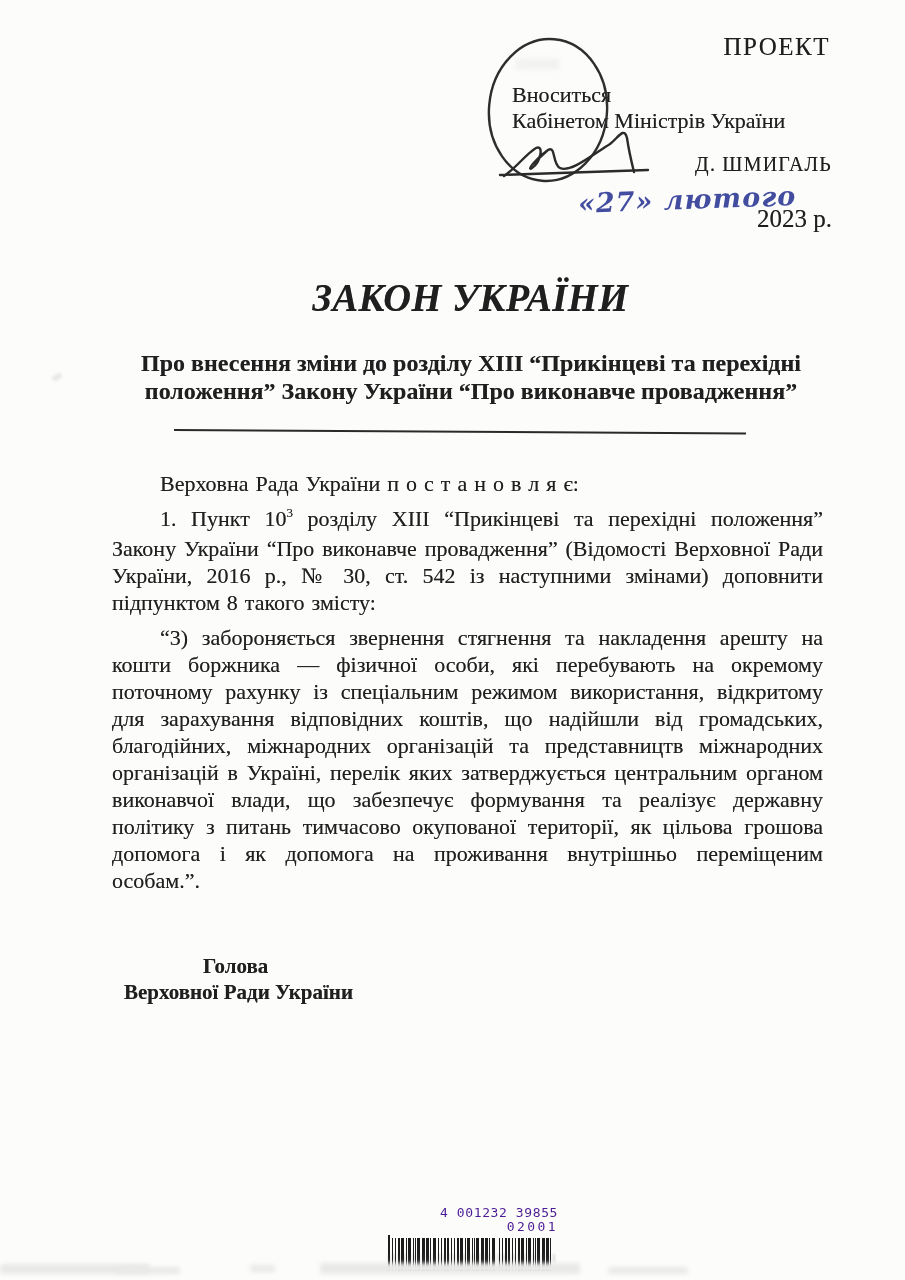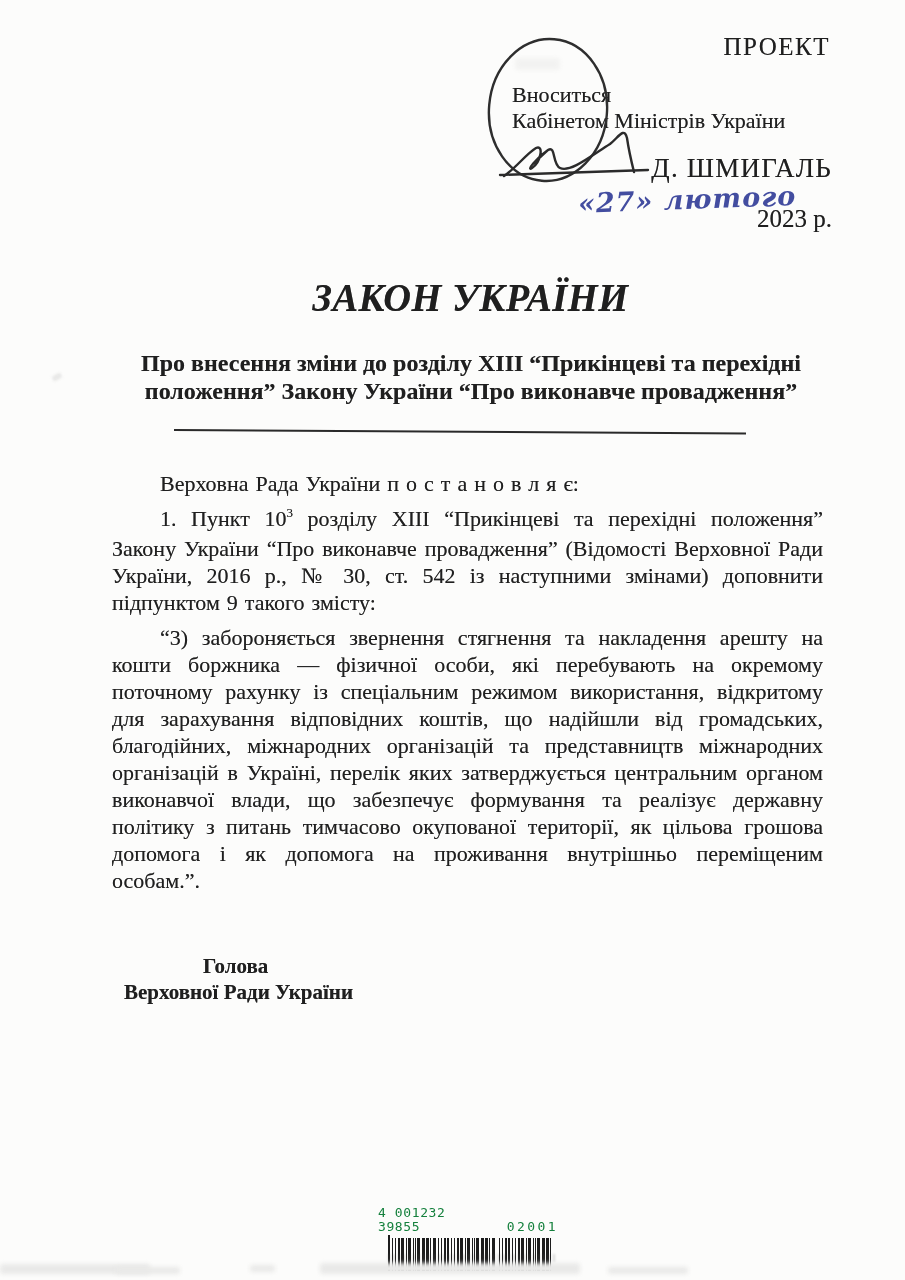--- a/index.html
+++ b/index.html
@@ -7,21 +7,21 @@
     position:relative;width:905px;height:1280px;background:#fcfcfb;overflow:hidden;
     font-family:"Liberation Serif","DejaVu Serif",serif;color:#1f1f1f;
     text-shadow:0 0 .4px rgba(25,25,25,.55);
   }
   .abs{position:absolute;}
   
   .draft{top:33px;right:75px;font-size:25px;letter-spacing:1.5px;}
   .submit-note{top:82px;left:512px;font-size:22px;line-height:26px;white-space:nowrap;}
   .oval-svg{top:36px;left:484px;width:132px;height:150px;}
   .sig-svg{top:118px;left:496px;width:160px;height:68px;}
-  .signer{top:153px;right:73px;font-size:27px;letter-spacing:1.2px;white-space:nowrap;}
+  .signer{top:153px;right:73px;font-size:20px;letter-spacing:1.2px;white-space:nowrap;}
   .hand-date{
     top:184px;left:578px;font-size:27px;font-style:italic;font-weight:600;
     color:#434da0;transform:rotate(-2deg);font-family:"DejaVu Serif",serif;
     text-shadow:none;letter-spacing:1px;white-space:nowrap;
   }
   .year{top:205px;right:73px;font-size:25px;white-space:nowrap;}
   
   .title{
     top:274px;left:0;width:100%;margin:0;text-align:center;
     font-size:40px;font-weight:bold;font-style:italic;letter-spacing:.5px;
@@ -41,21 +41,21 @@
   .body p.gap{margin-top:8px;}
   .enact{text-align:left !important;}
   .sup{font-size:13px;position:relative;top:-9px;letter-spacing:0;}
   
   .signatory{top:953px;left:104px;font-size:21px;font-weight:bold;line-height:26px;white-space:nowrap;margin-left:20px;}
   .signatory .ind{padding-left:79px;}
   
   .barcode{top:1206px;left:378px;width:180px;}
   .bc-digits{
     display:flex;align-items:flex-end;font-family:"DejaVu Sans Mono",monospace;
-    font-size:13px;color:#15803d;text-shadow:none;line-height:14px;
+    font-size:13px;color:#4c1d95;text-shadow:none;line-height:14px;flex-direction:column;
   }
   .bc-digits .left{letter-spacing:.6px;}
   .bc-digits .right{margin-left:16px;letter-spacing:2.4px;}
   .bc-bars{display:block;margin-top:1px;width:180px;height:36px;}
   
   .smudge{background:#e9e9e8;filter:blur(2px);border-radius:3px;}
   .bc-fade{
     top:1254px;left:388px;width:170px;height:8px;filter:blur(1.2px);opacity:.45;
     background:repeating-linear-gradient(90deg,rgba(90,90,90,.5) 0 2px,transparent 2px 5px);
   }
@@ -91,21 +91,21 @@
 
   <div class="abs subtitle">
     <div>Про внесення зміни до розділу XIII “Прикінцеві та перехідні</div>
     <div>положення” Закону України “Про виконавче провадження”</div>
   </div>
 
   <div class="abs rule"></div>
 
   <div class="abs body">
     <p class="enact">Верховна Рада України п о с т а н о в л я є:</p>
-    <p><span>1. Пункт 10</span><span class="sup">3</span><span> розділу XIII “Прикінцеві та перехідні положення” Закону України “Про виконавче провадження” (Відомості Верховної Ради України, 2016 р., № 30, ст. 542 із наступними змінами) доповнити підпунктом 9 такого змісту:</span></p>
+    <p><span>1. Пункт 10</span><span class="sup">3</span><span> розділу XIII “Прикінцеві та перехідні положення” Закону України “Про виконавче провадження” (Відомості Верховної Ради України, 2016 р., № 30, ст. 542 із наступними змінами) доповнити підпунктом 8 такого змісту:</span></p>
     <p class="gap">“3) забороняється звернення стягнення та накладення арешту на кошти боржника — фізичної особи, які перебувають на окремому поточному рахунку із спеціальним режимом використання, відкритому для зарахування відповідних коштів, що надійшли від громадських, благодійних, міжнародних організацій та представництв міжнародних організацій в Україні, перелік яких затверджується центральним органом виконавчої влади, що забезпечує формування та реалізує державну політику з питань тимчасово окупованої території, як цільова грошова допомога і як допомога на проживання внутрішньо переміщеним особам.”.</p>
   </div>
 
   <div class="abs signatory">
     <div class="ind">Голова</div>
     <div>Верховної Ради України</div>
   </div>
 
   <div class="abs barcode">
     <div class="bc-digits">

